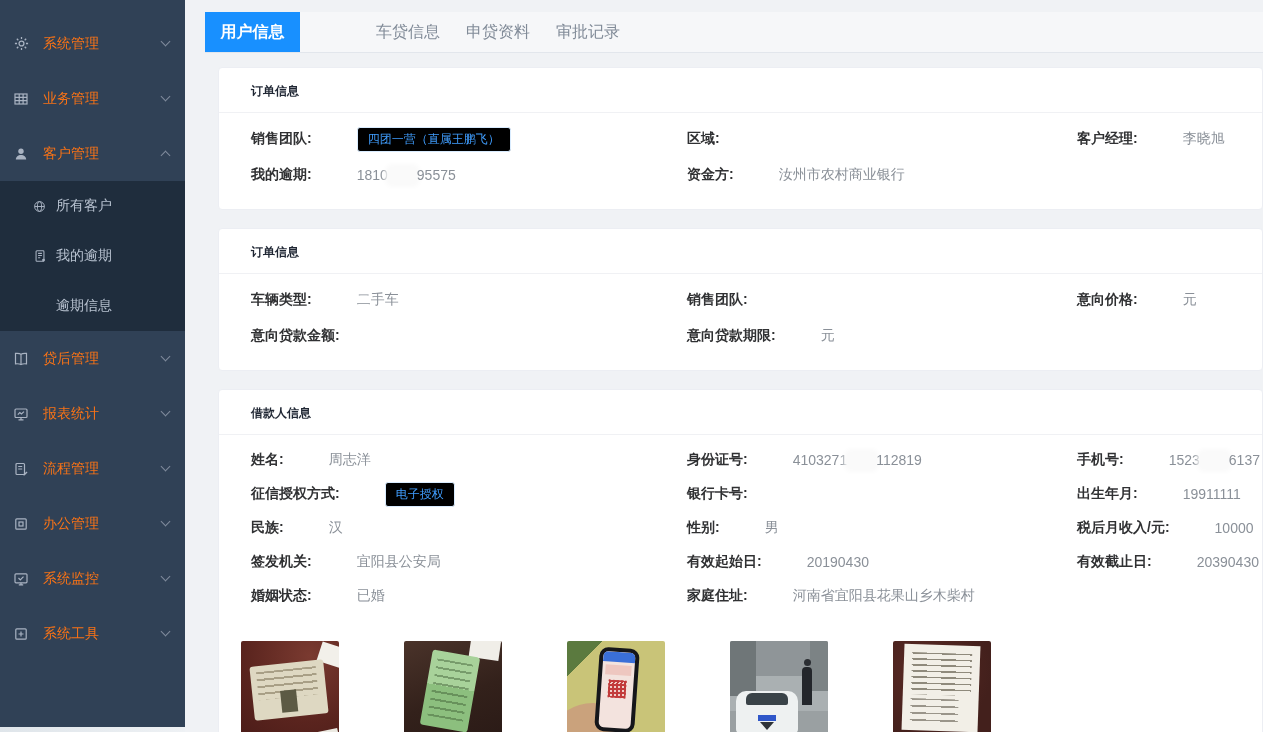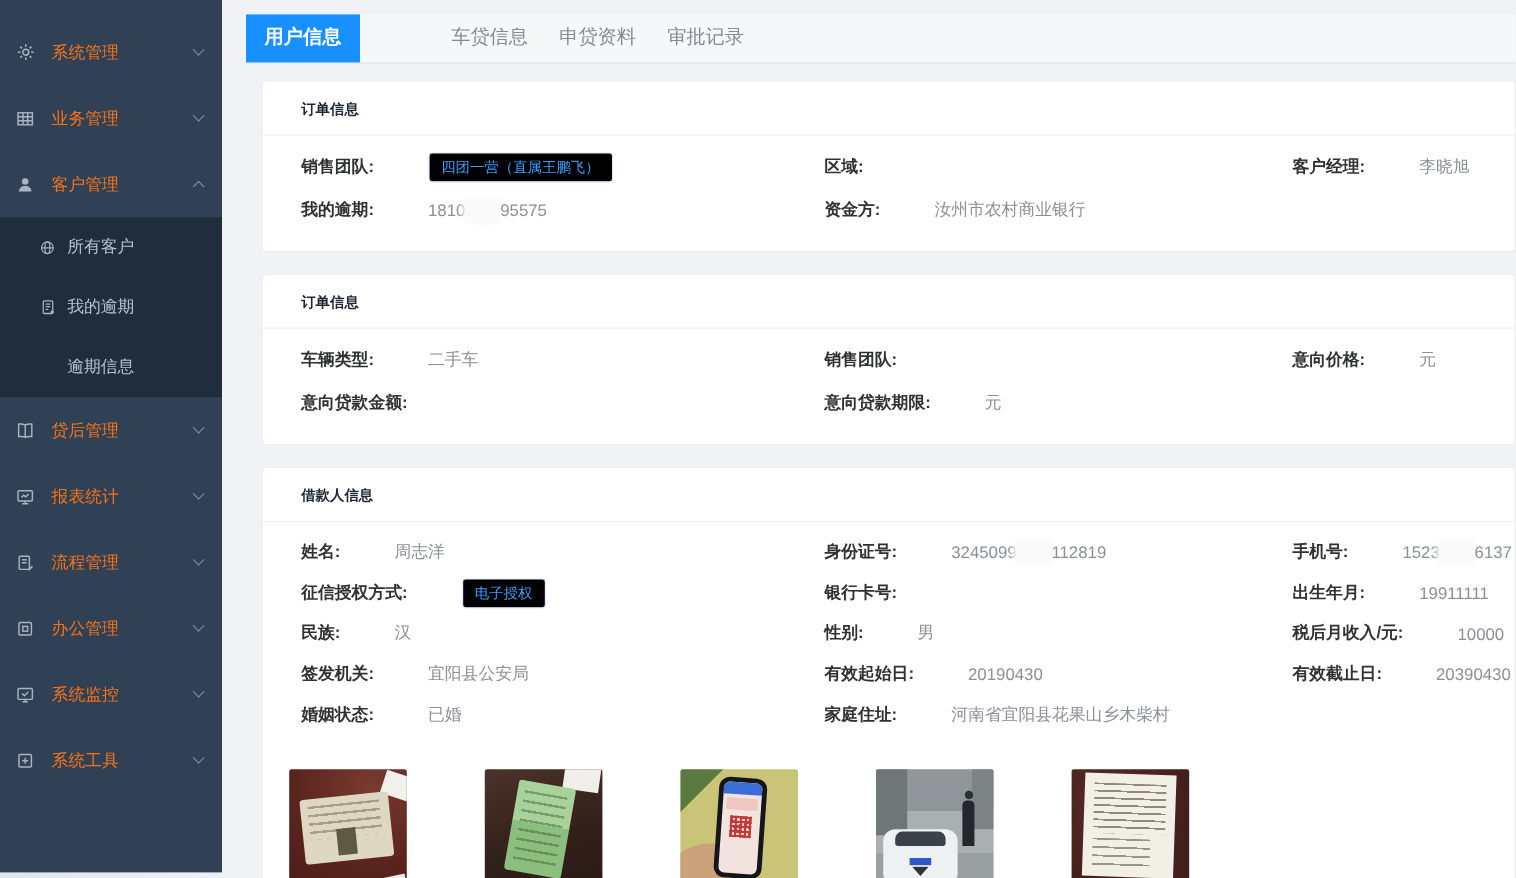--- a/index.html
+++ b/index.html
@@ -292,21 +292,21 @@
 
       <section class="card">
         <h3 class="card-h">借款人信息</h3>
         <div class="card-b grid b3">
           <div class="field">
             <span class="flabel">姓名:</span>
             <span class="fvalue">周志洋</span>
           </div>
           <div class="field">
             <span class="flabel">身份证号:</span>
-            <span class="fvalue"><span>3245099</span><span class="redact"></span><span>112819</span></span>
+            <span class="fvalue"><span>4103271</span><span class="redact"></span><span>112819</span></span>
           </div>
           <div class="field">
             <span class="flabel">手机号:</span>
             <span class="fvalue"><span>1523</span><span class="redact"></span><span>6137</span></span>
           </div>
 
           <div class="field">
             <span class="flabel">征信授权方式:</span>
             <span class="tag">电子授权</span>
           </div>

